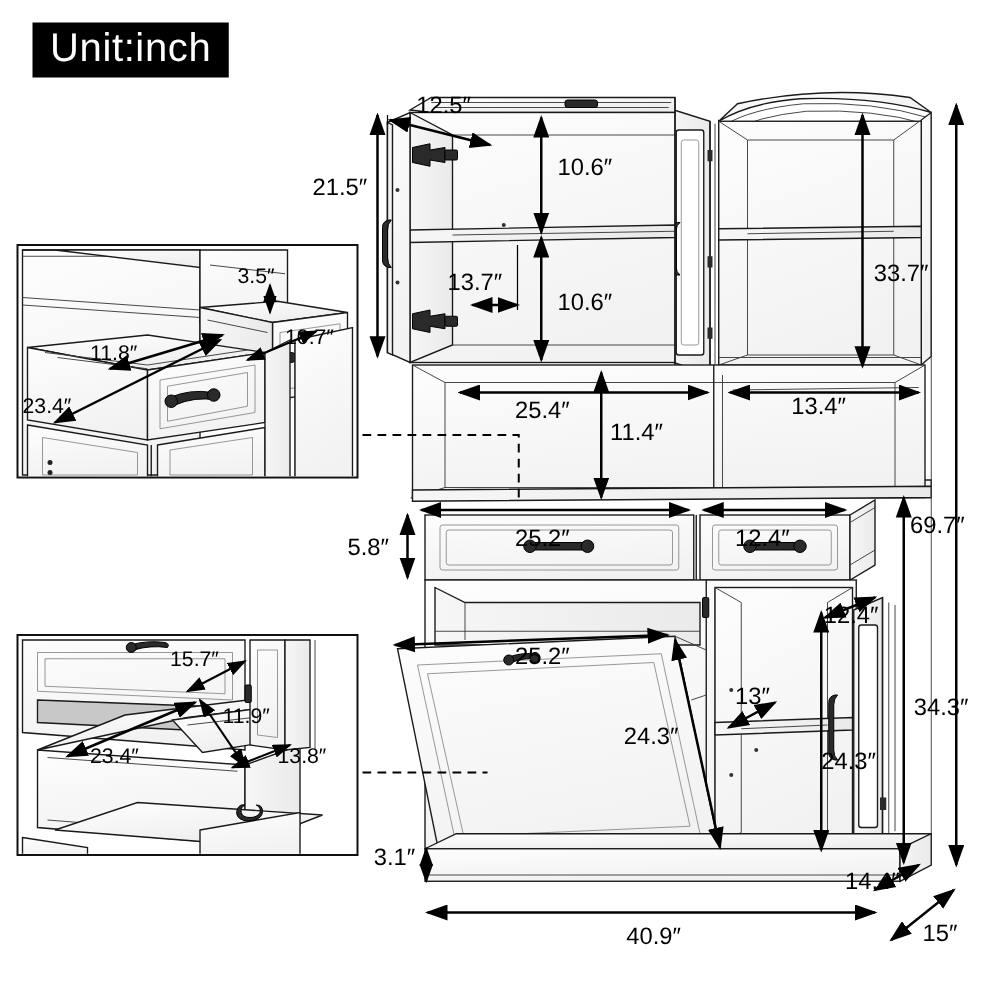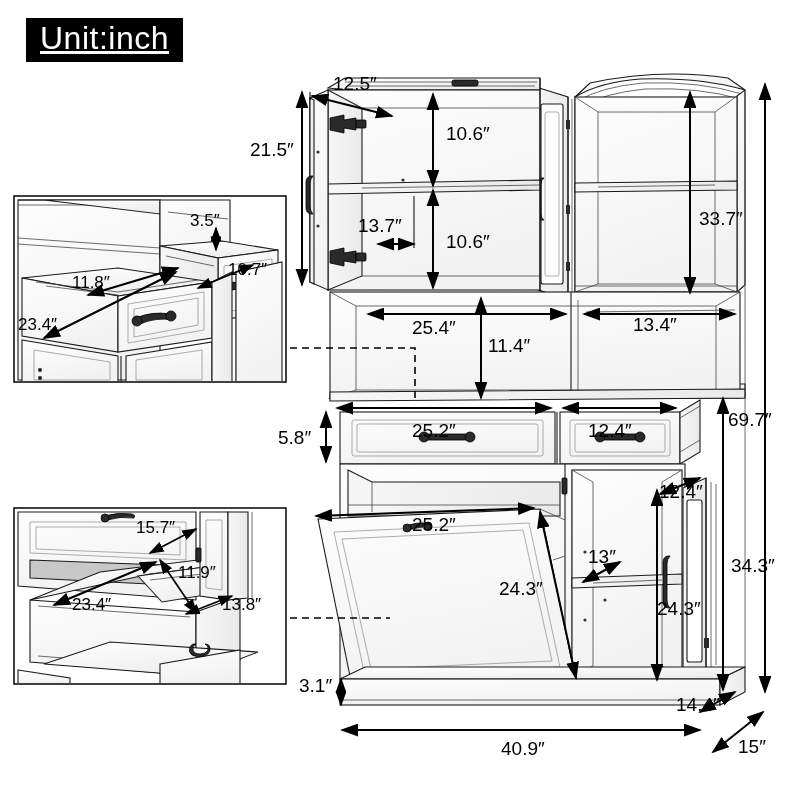--- a/index.html
+++ b/index.html
@@ -19,21 +19,20 @@
     position:absolute;
     left:26px;top:18px;
     background:#000;color:#fff;
     padding:4px 14px 6px 14px;
     font-size:32px;
     font-weight:400;
     letter-spacing:.5px;
     line-height:1.05;
     font-family:"Liberation Sans", sans-serif;
     white-space:nowrap;
-    text-decoration:underline;
   }
 </style>
 </head>
 <body>
 
 <div id="stage">
 
   <svg viewBox="0 0 800 800" xmlns="http://www.w3.org/2000/svg">
     <defs>
       <marker id="ah" markerWidth="9" markerHeight="9" refX="8" refY="3.2" orient="auto" markerUnits="strokeWidth">

